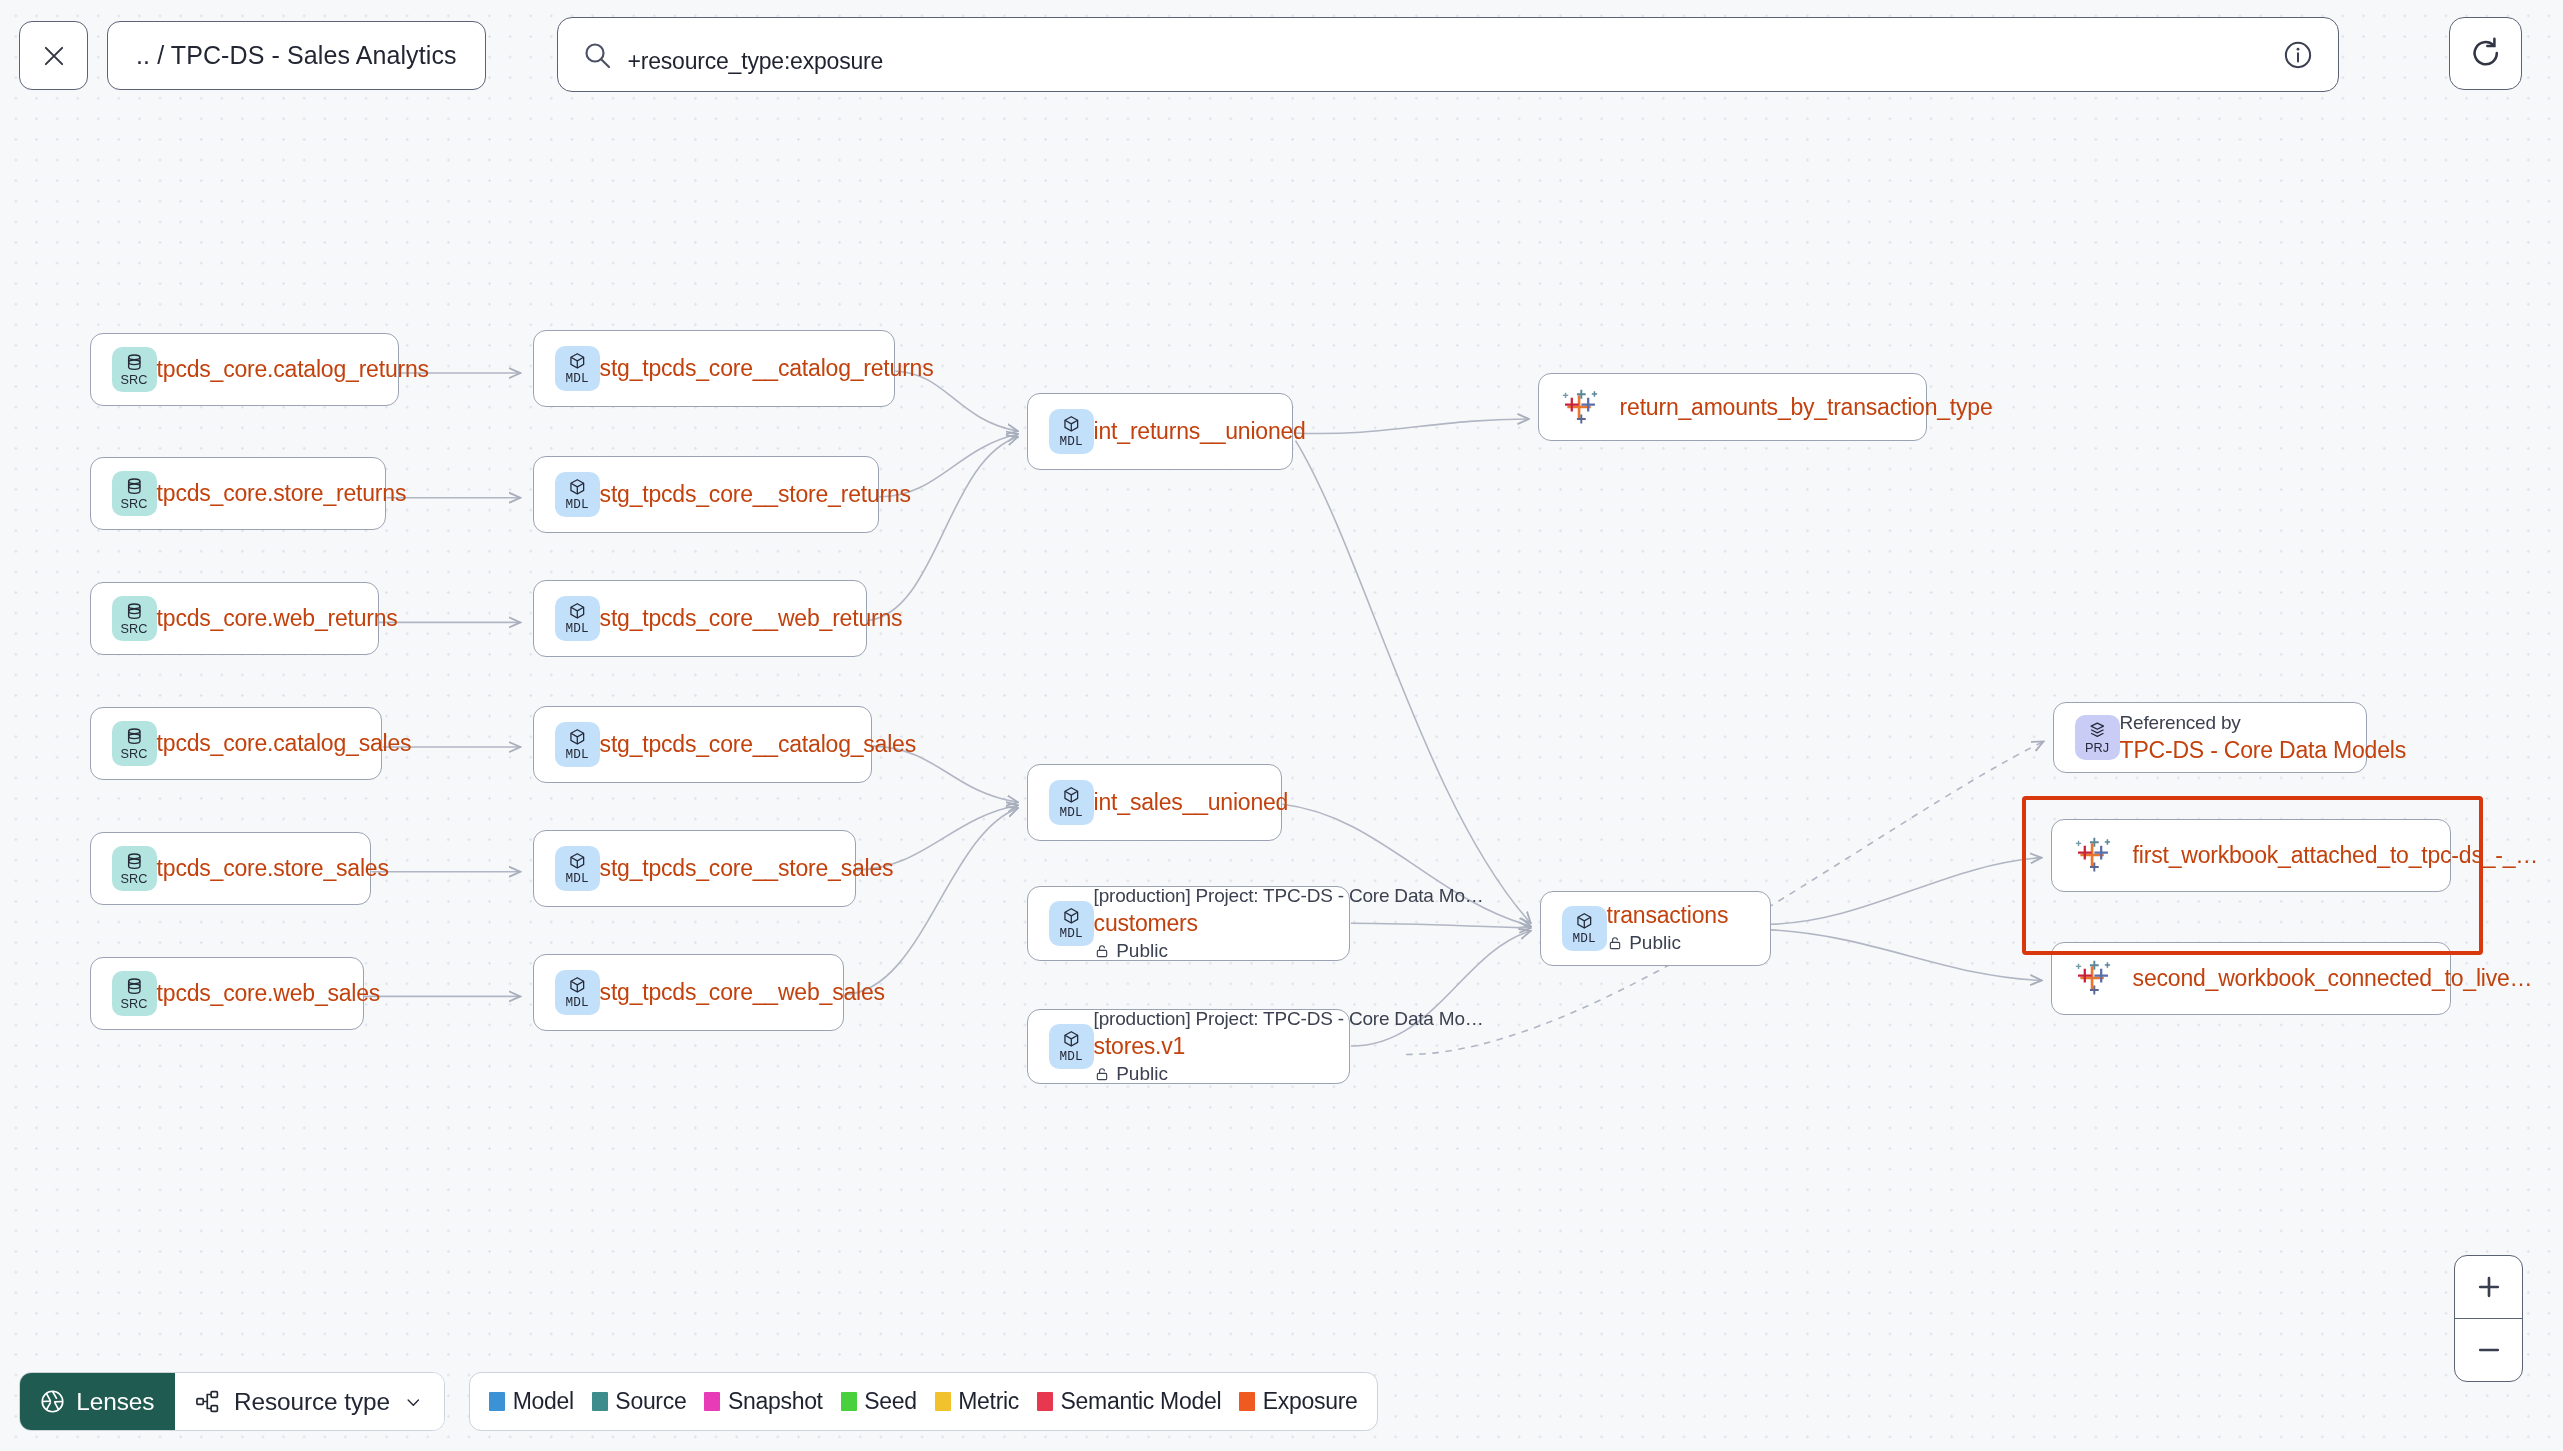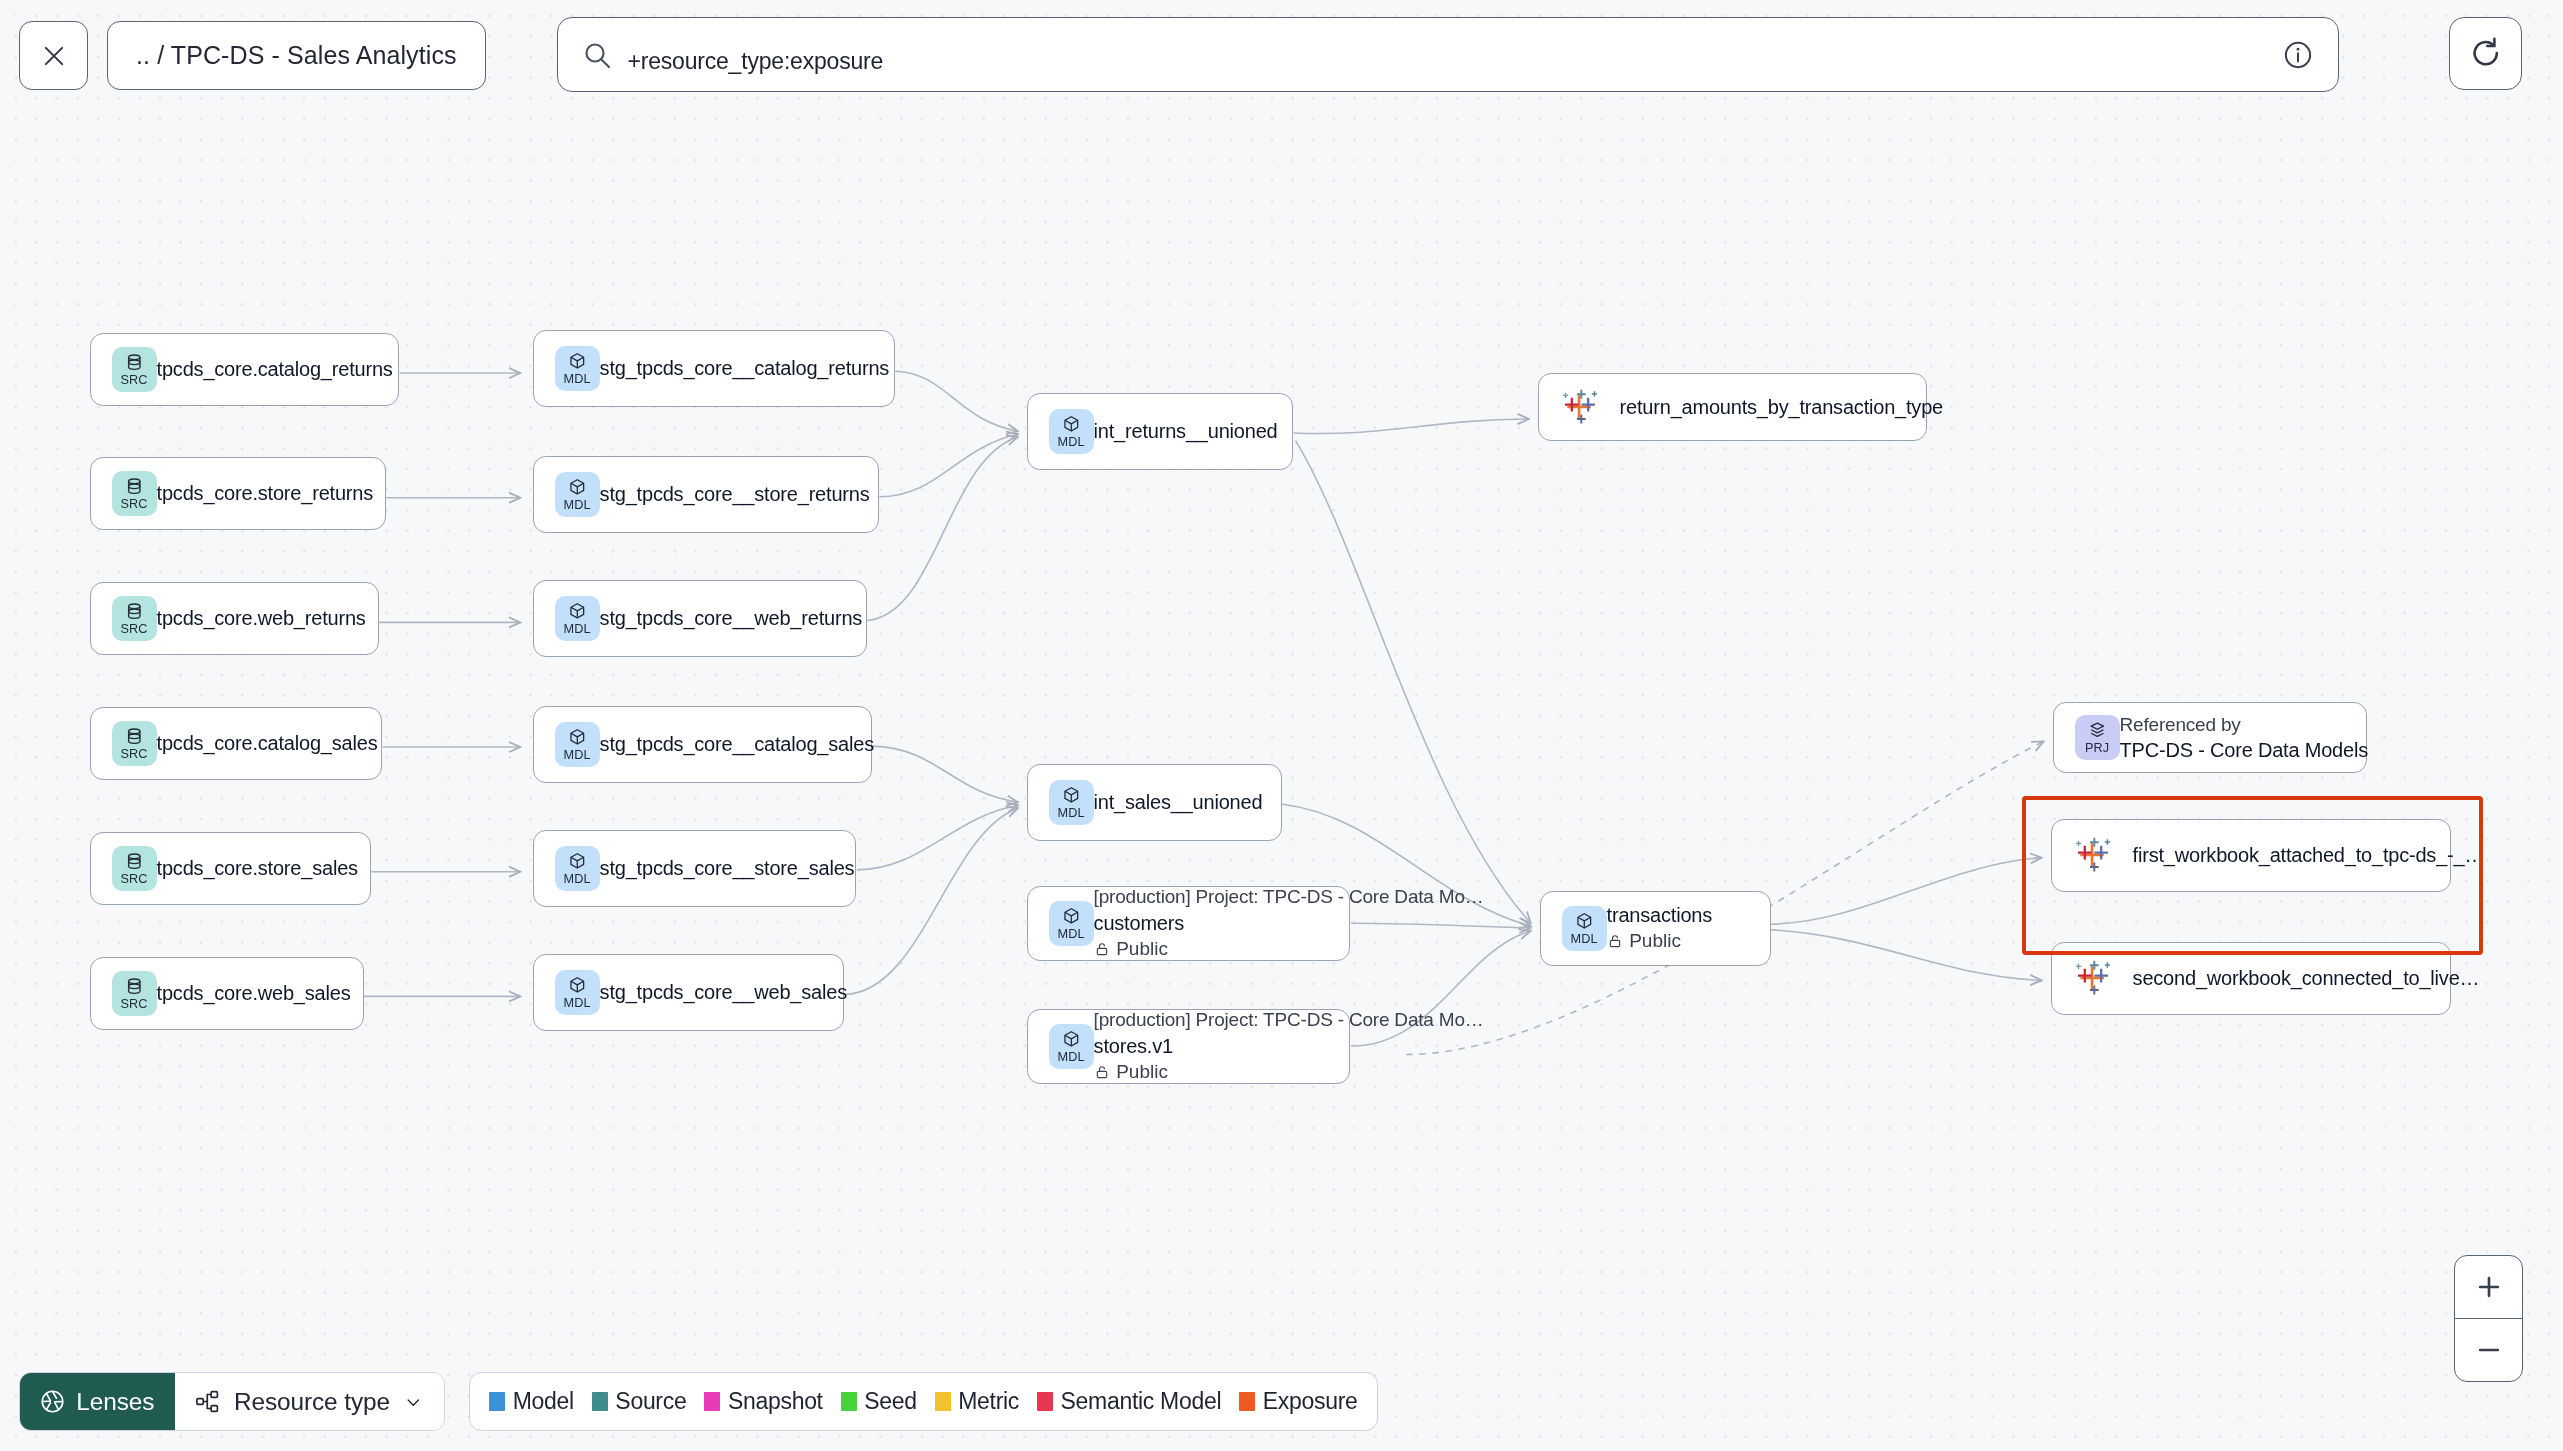--- a/index.html
+++ b/index.html
@@ -77,30 +77,30 @@
     z-index: 10;
   }
   .badge {
     width: 45px; height: 45px;
     border-radius: 10.3px;
     flex: 0 0 45px;
     display: flex; flex-direction: column;
     align-items: center; justify-content: center;
   }
   .badge.src { background: #b4e4e0; }
-  .badge.mdl { background: #c3e0fb; }
+  .badge.mdl { background: #c3e0fb; font-family: Liberation Mono, monospace; }
   .badge.prj { background: #c9cdf6; }
   .badge svg { display: block; }
   .badge .tag {
     font-size: 12.7px; font-weight: 500; color: #252a38;
     letter-spacing: 0.1px; line-height: 1; margin-top: 1.9px;
   }
   .node-body { display: flex; flex-direction: column; justify-content: center; min-width: 0; }
   .node-title {
-    font-size: 20px; color: #0f172a; white-space: nowrap;
+    font-size: 23px; color: #c2410c; white-space: nowrap;
     letter-spacing: -0.2px; line-height: 1.25;
   }
   .node-sub {
     font-size: 19px; color: #3c4150; white-space: nowrap;
     letter-spacing: -0.2px; line-height: 1.4;
   }
   .node-meta {
     font-size: 19px; color: #3c4150; white-space: nowrap;
     display: flex; align-items: center; gap: 6.6px; line-height: 1.4;
   }

